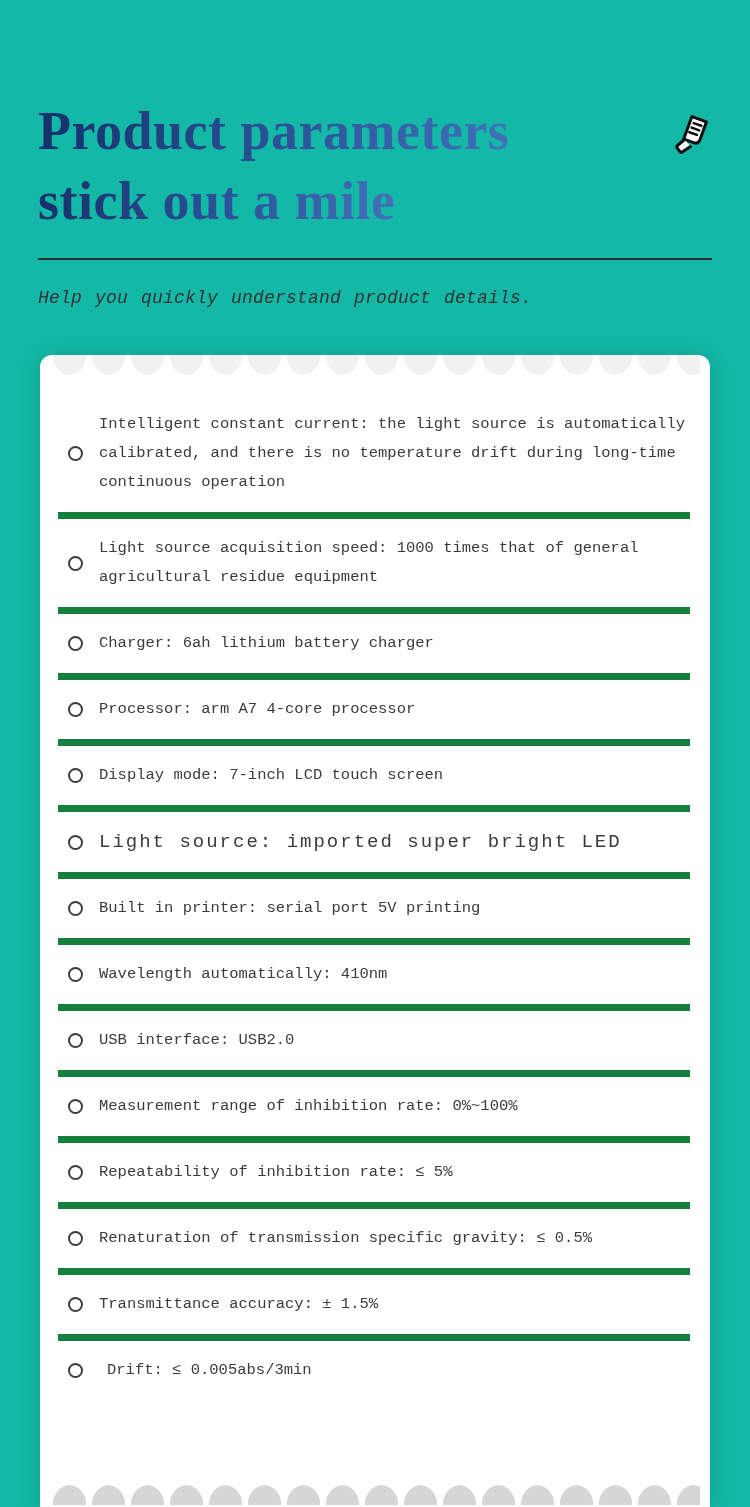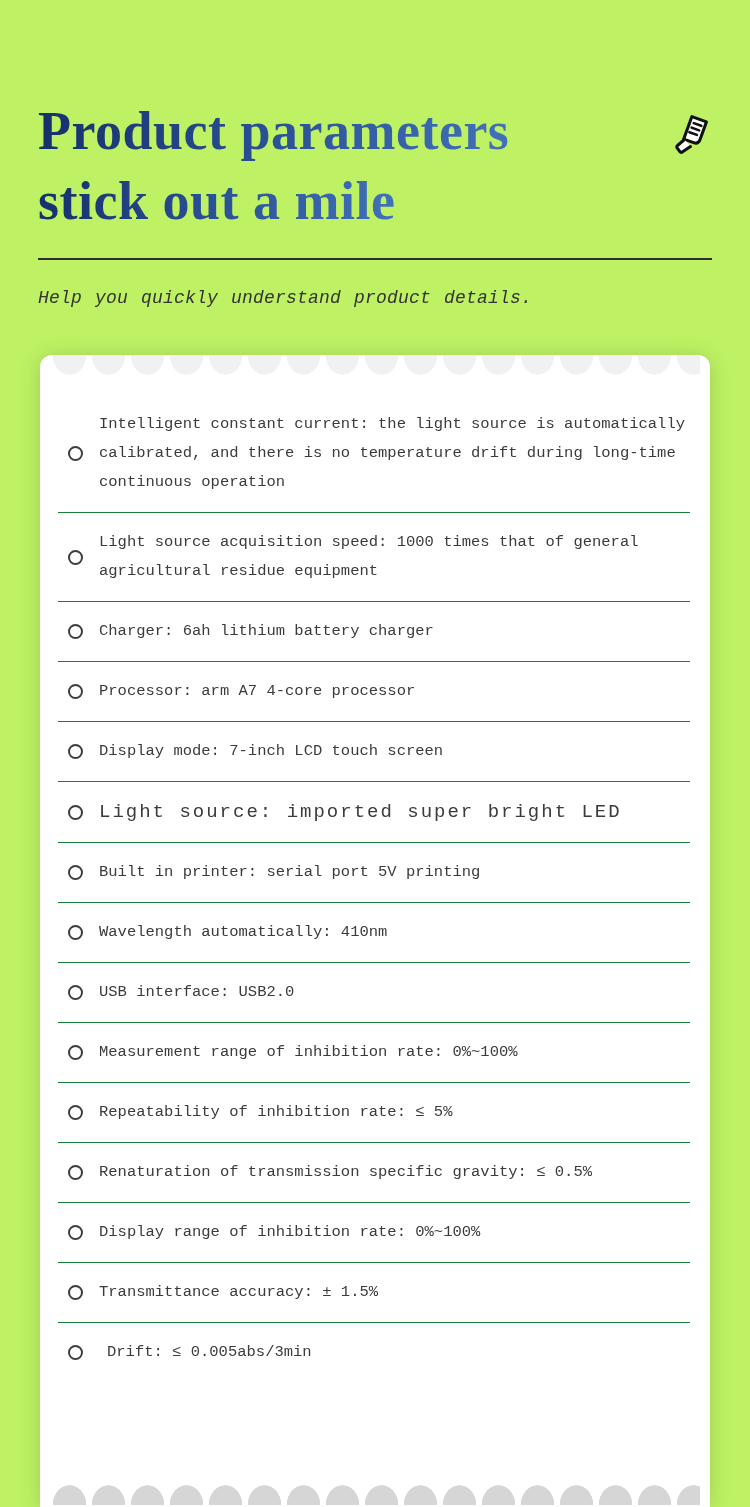--- a/index.html
+++ b/index.html
@@ -1,20 +1,20 @@
 <!DOCTYPE html>
 <html style="--title-grad-start: #16306b; --title-grad-mid: #2d549b; --title-grad-end: #4171b9; --scallop-top: #f1f1f1; --scallop-bottom: #d6d6d6;"><head>
 <meta charset="utf-8">
 <style>
   html, body { margin: 0; padding: 0; background: #ffffff; }
   .page {
     position: relative;
     width: 750px;
     height: 1507px;
-    background: #bef264;
+    background: #14b8a6;
     overflow: hidden;
     font-family: "Liberation Mono", monospace;
   }
 
   
   .title {
     position: absolute;
     left: 38px;
     top: 96px;
     font-family: "Liberation Serif", serif;
@@ -90,21 +90,21 @@
   .spec-list {
     position: absolute;
     top: 40px;
     left: 18px;
     right: 20px;
   }
   .row {
     display: flex;
     align-items: center;
     padding: 15px 0;
-    border-bottom: 1px solid #15803d;
+    border-bottom: 7px solid #15803d;
   }
   .row:last-child { border-bottom: none; gap: 8px; }
   .bullet {
     flex: 0 0 auto;
     width: 11px;
     height: 11px;
     border: 2px solid #3d3d3d;
     border-radius: 50%;
     margin: 0 16px 0 10px;
     background: #ffffff;
@@ -193,24 +193,20 @@
         <div class="row">
           <span class="bullet"></span>
           <span class="row-text">Repeatability of inhibition rate: ≤ 5%</span>
         </div>
         <div class="row">
           <span class="bullet"></span>
           <span class="row-text">Renaturation of transmission specific gravity: ≤ 0.5%</span>
         </div>
         <div class="row">
           <span class="bullet"></span>
-          <span class="row-text">Display range of inhibition rate: 0%~100%</span>
-        </div>
-        <div class="row">
-          <span class="bullet"></span>
           <span class="row-text">Transmittance accuracy: ± 1.5%</span>
         </div>
         <div class="row">
           <span class="bullet"></span>
           <span class="row-text">Drift: ≤ 0.005abs/3min</span>
         </div>
       </div>
     <div class="scallops-bottom"></div>
   </div>
 

